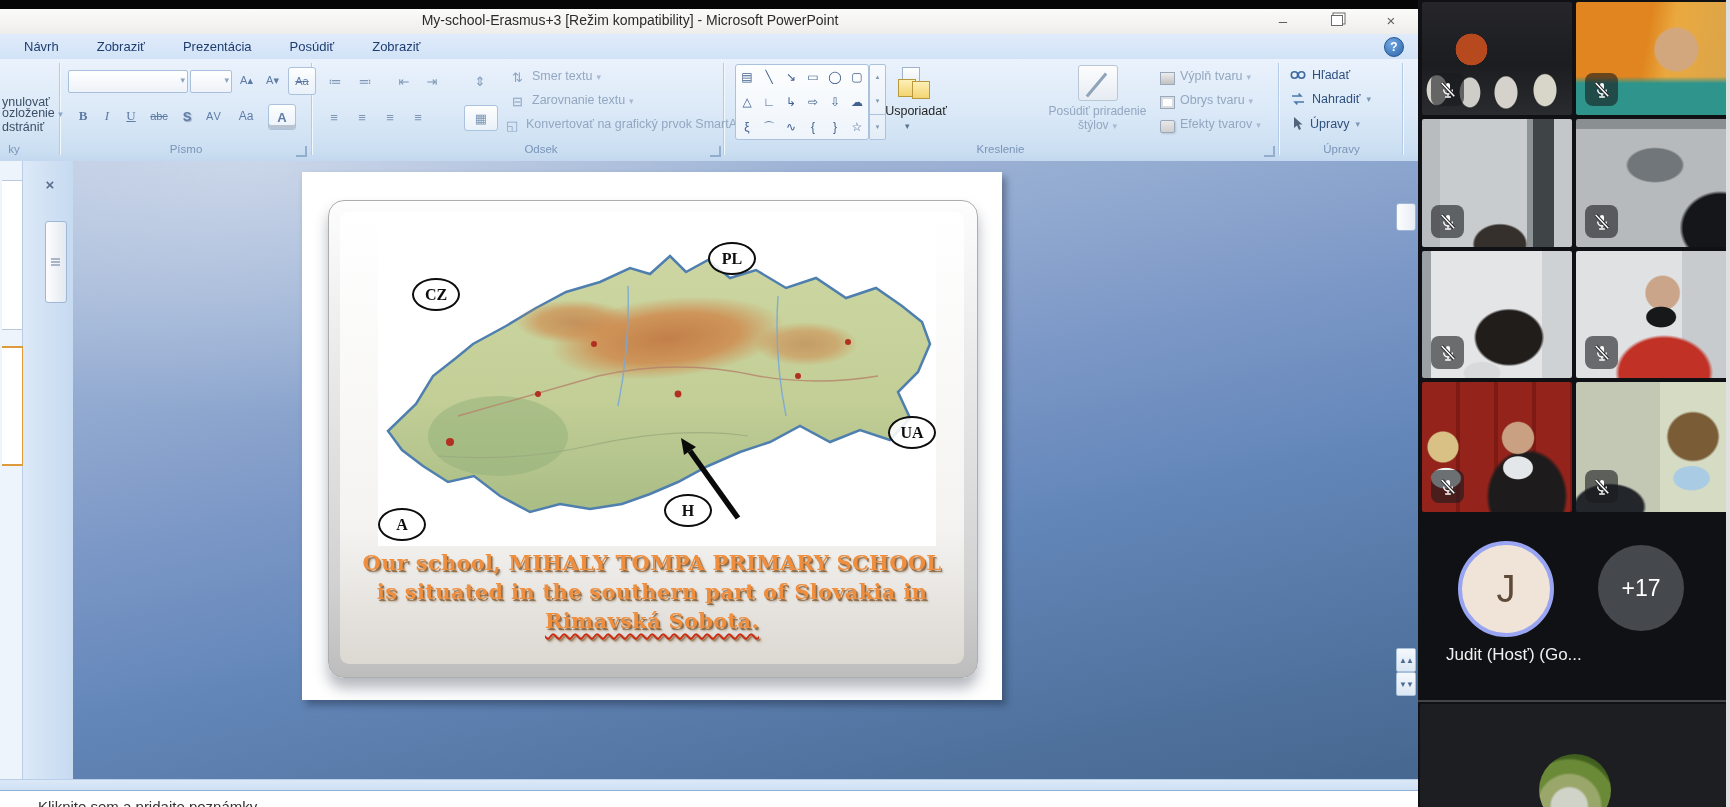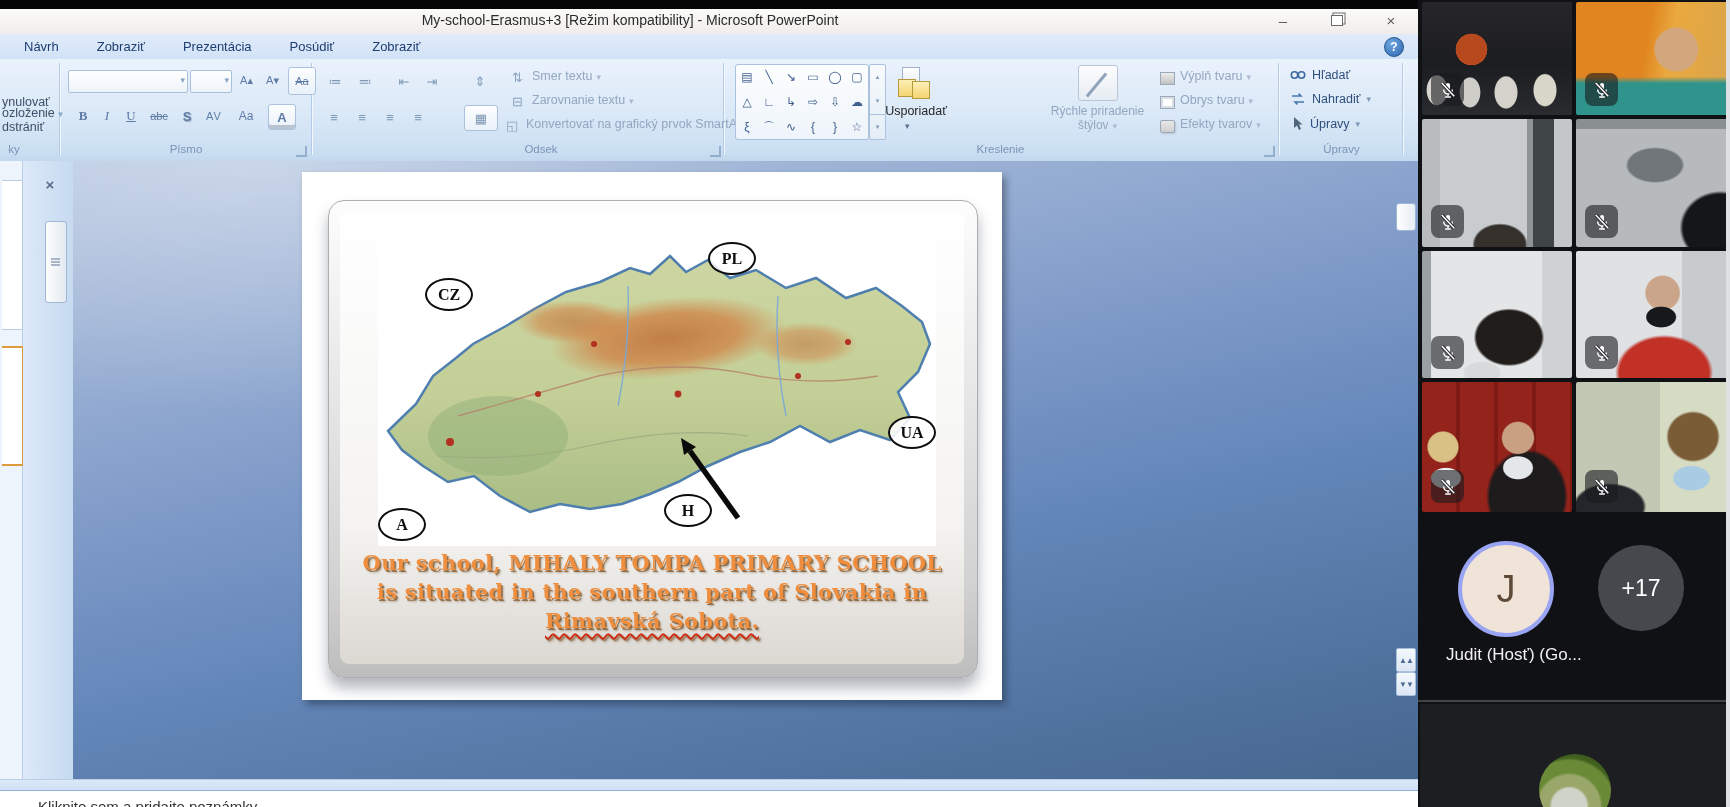--- a/index.html
+++ b/index.html
@@ -202,21 +202,21 @@
       <div class="arrange-icon">
         <div class="sq back"></div>
           <div class="sq mid"></div>
           <div class="sq front"></div>
       </div>
       <div class="rlabel darklbl" style="left:870px;top:45px;width:92px;text-align:center;">Usporiadať</div>
       <div class="rlabel" style="left:905px;top:62px;font-size:9px;color:#5a728f;">▾</div>
       <div class="qs-icon">
           <div class="qs-brush"></div>
         </div>
-      <div class="rlabel" style="left:1040px;top:45px;width:115px;text-align:center;white-space:normal;line-height:14px;font-size:12px;"><span>Rýchle priradenie štýlov</span><span class="arr">▾</span></div>
+      <div class="rlabel" style="left:1040px;top:45px;width:115px;text-align:center;white-space:normal;line-height:14px;font-size:12px;"><span>Posúdiť priradenie štýlov</span><span class="arr">▾</span></div>
       <div class="chip fill" style="left:1160px;top:13px;"></div>
       <div class="rlabel" style="left:1180px;top:10px;"><span>Výplň tvaru</span><span class="arr">▾</span></div>
       <div class="chip outline" style="left:1160px;top:37px;"></div>
       <div class="rlabel" style="left:1180px;top:34px;"><span>Obrys tvaru</span><span class="arr">▾</span></div>
       <div class="chip effects" style="left:1160px;top:61px;"></div>
       <div class="rlabel" style="left:1180px;top:58px;"><span>Efekty tvarov</span><span class="arr">▾</span></div>
       <div class="gfooter" style="left:723px;width:555px;">Kreslenie</div>
       <div class="launcher" style="left:1264px;"></div>
 
       <div class="edit-item" style="left:1290px;top:9px;">
@@ -281,21 +281,21 @@
                 <path d="M60 230 Q140 236 210 220 Q300 200 370 210" fill="none" stroke="#9aa97e" stroke-width="1.2" opacity=".8"></path>
                 <path d="M250 60 Q252 120 240 180 M400 70 Q396 130 408 190" fill="none" stroke="#7aa7d8" stroke-width="1.4" opacity=".9"></path>
                 <circle cx="72" cy="216" r="4" fill="#b23020"></circle>
                   <circle cx="160" cy="168" r="3" fill="#b23020"></circle>
                 <circle cx="216" cy="118" r="3" fill="#b23020"></circle>
                   <circle cx="300" cy="168" r="3.4" fill="#b23020"></circle>
                 <circle cx="420" cy="150" r="3" fill="#b23020"></circle>
                   <circle cx="470" cy="116" r="3" fill="#b23020"></circle>
               </svg>
             </div>
-            <div class="oval" style="left:85px;top:66px;text-align:center;">CZ</div>
+            <div class="oval" style="left:72px;top:66px;text-align:center;">CZ</div>
             <div class="oval" style="left:368px;top:30px;">PL</div>
             <div class="oval" style="left:548px;top:204px;">UA</div>
             <div class="oval" style="left:324px;top:282px;">H</div>
             <div class="oval" style="left:38px;top:296px;">A</div>
             <svg class="arrow-overlay" viewBox="0 0 624 452">
               <line x1="398" y1="306" x2="350" y2="239" stroke="#0a0a0a" stroke-width="5.5"></line>
               <polygon points="341,226 356,235 344,243" fill="#0a0a0a"></polygon>
             </svg>
             <div class="caption">
               <div>Our school, MIHALY TOMPA PRIMARY SCHOOL</div>

